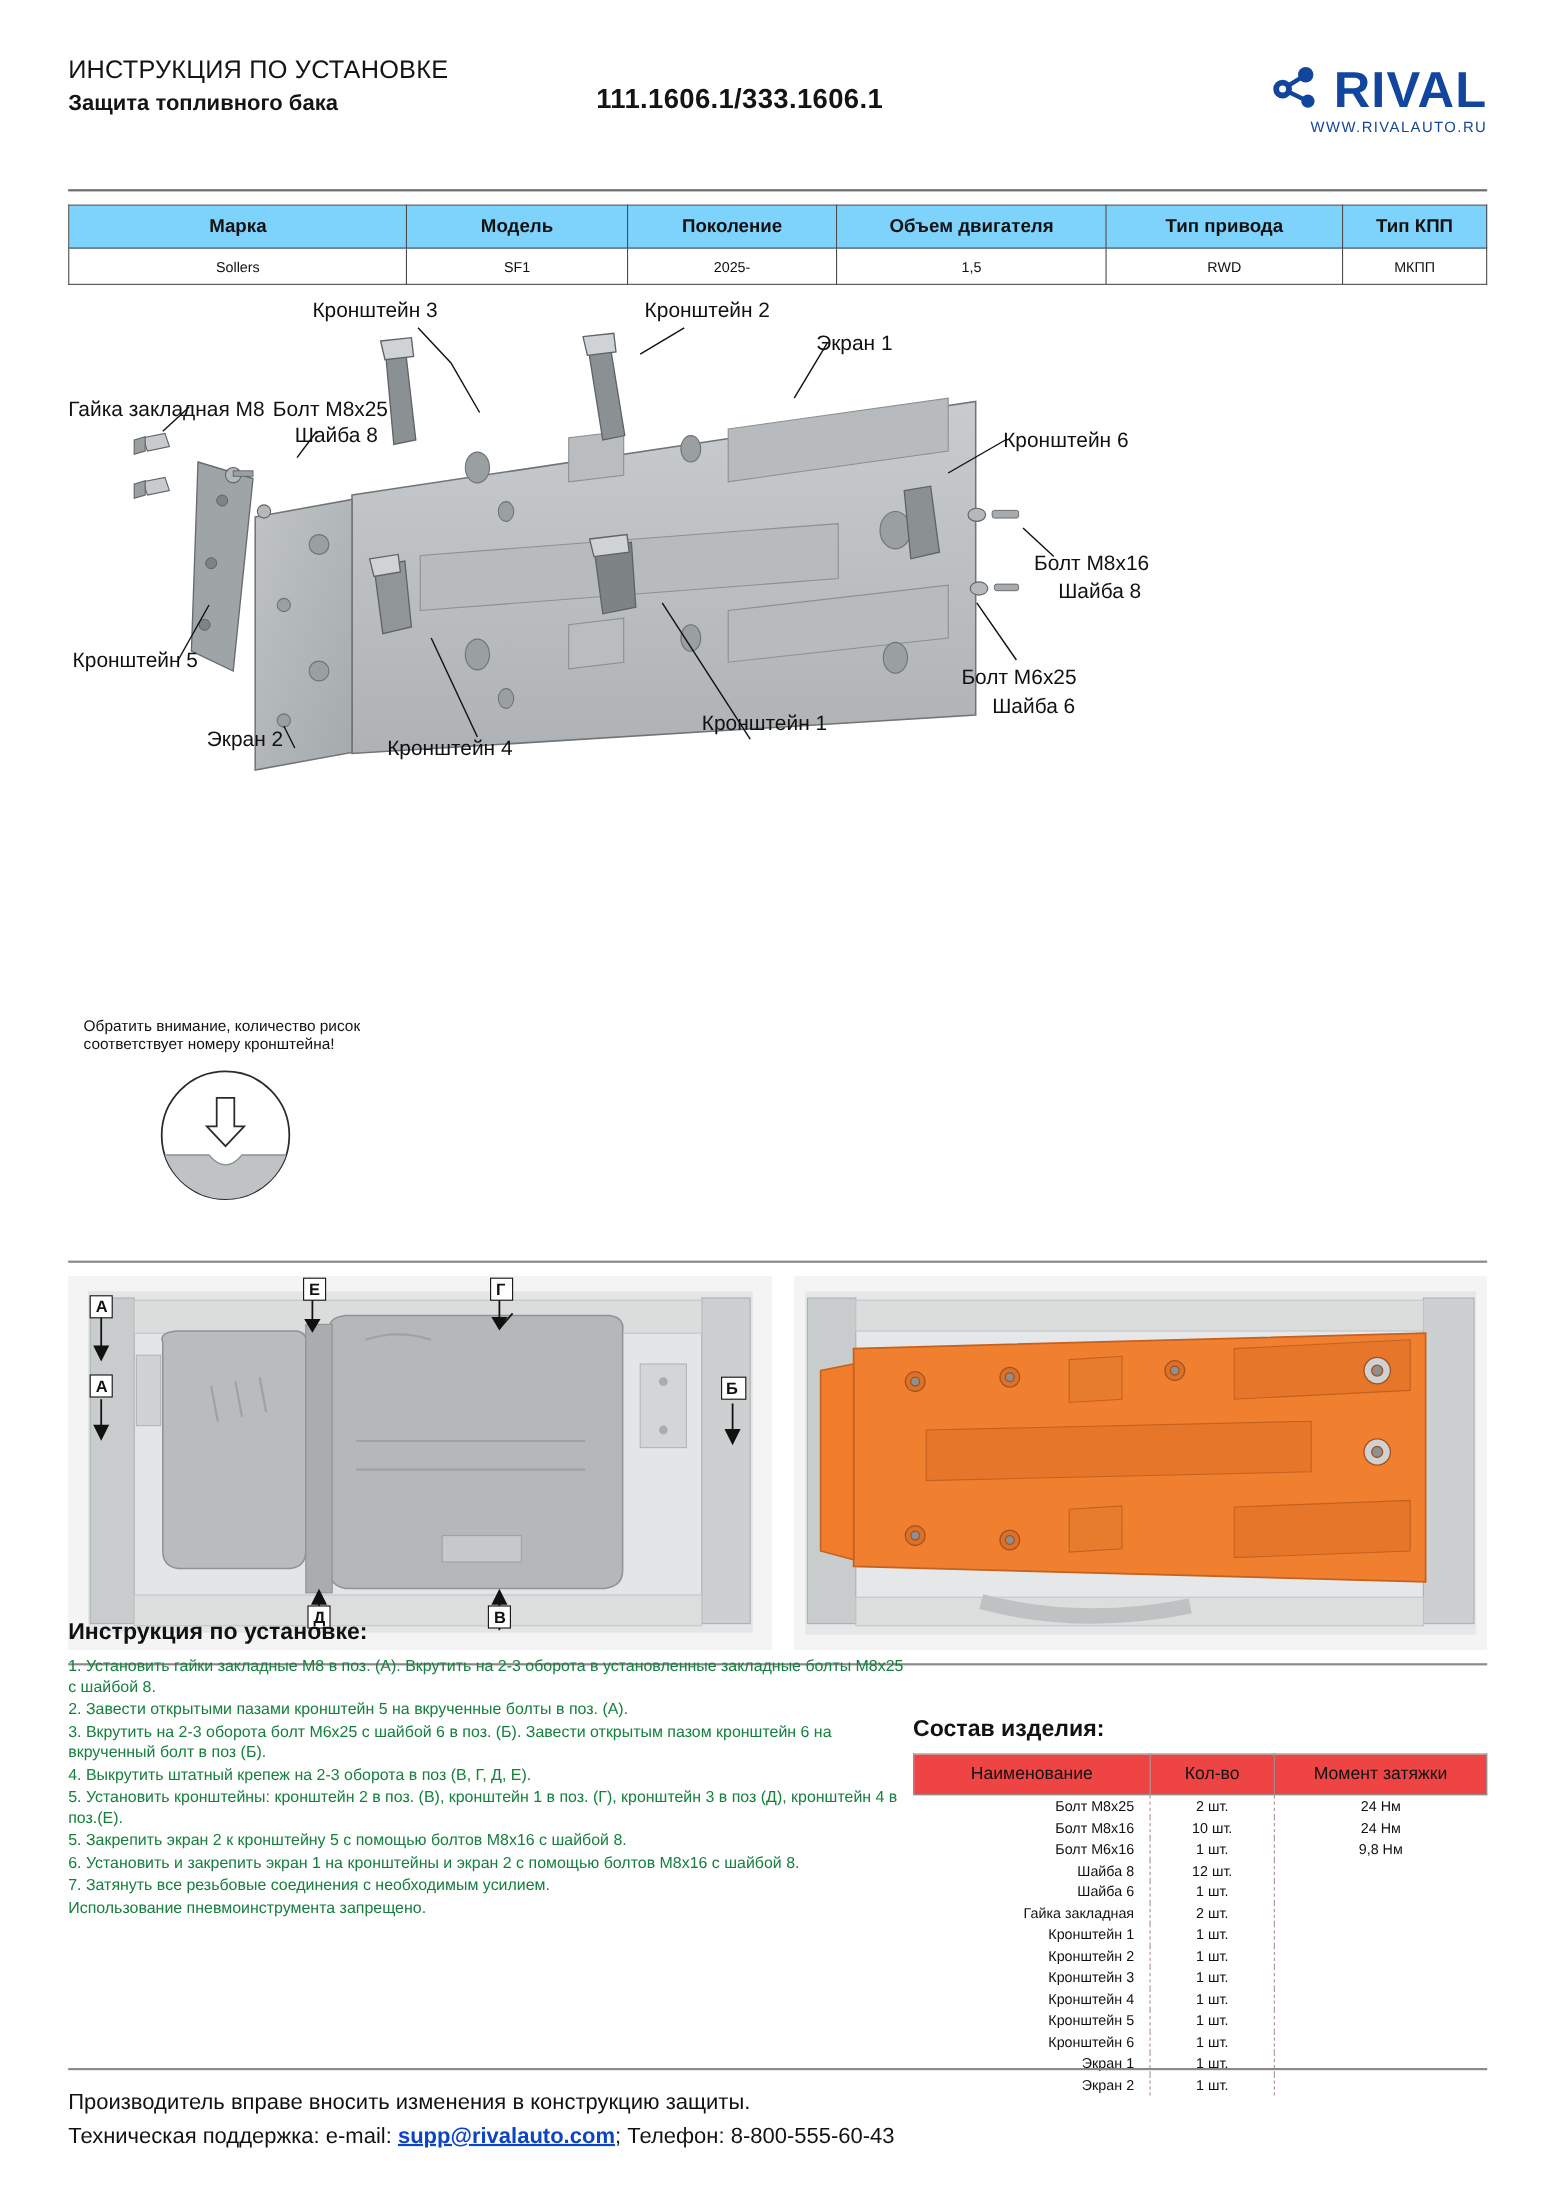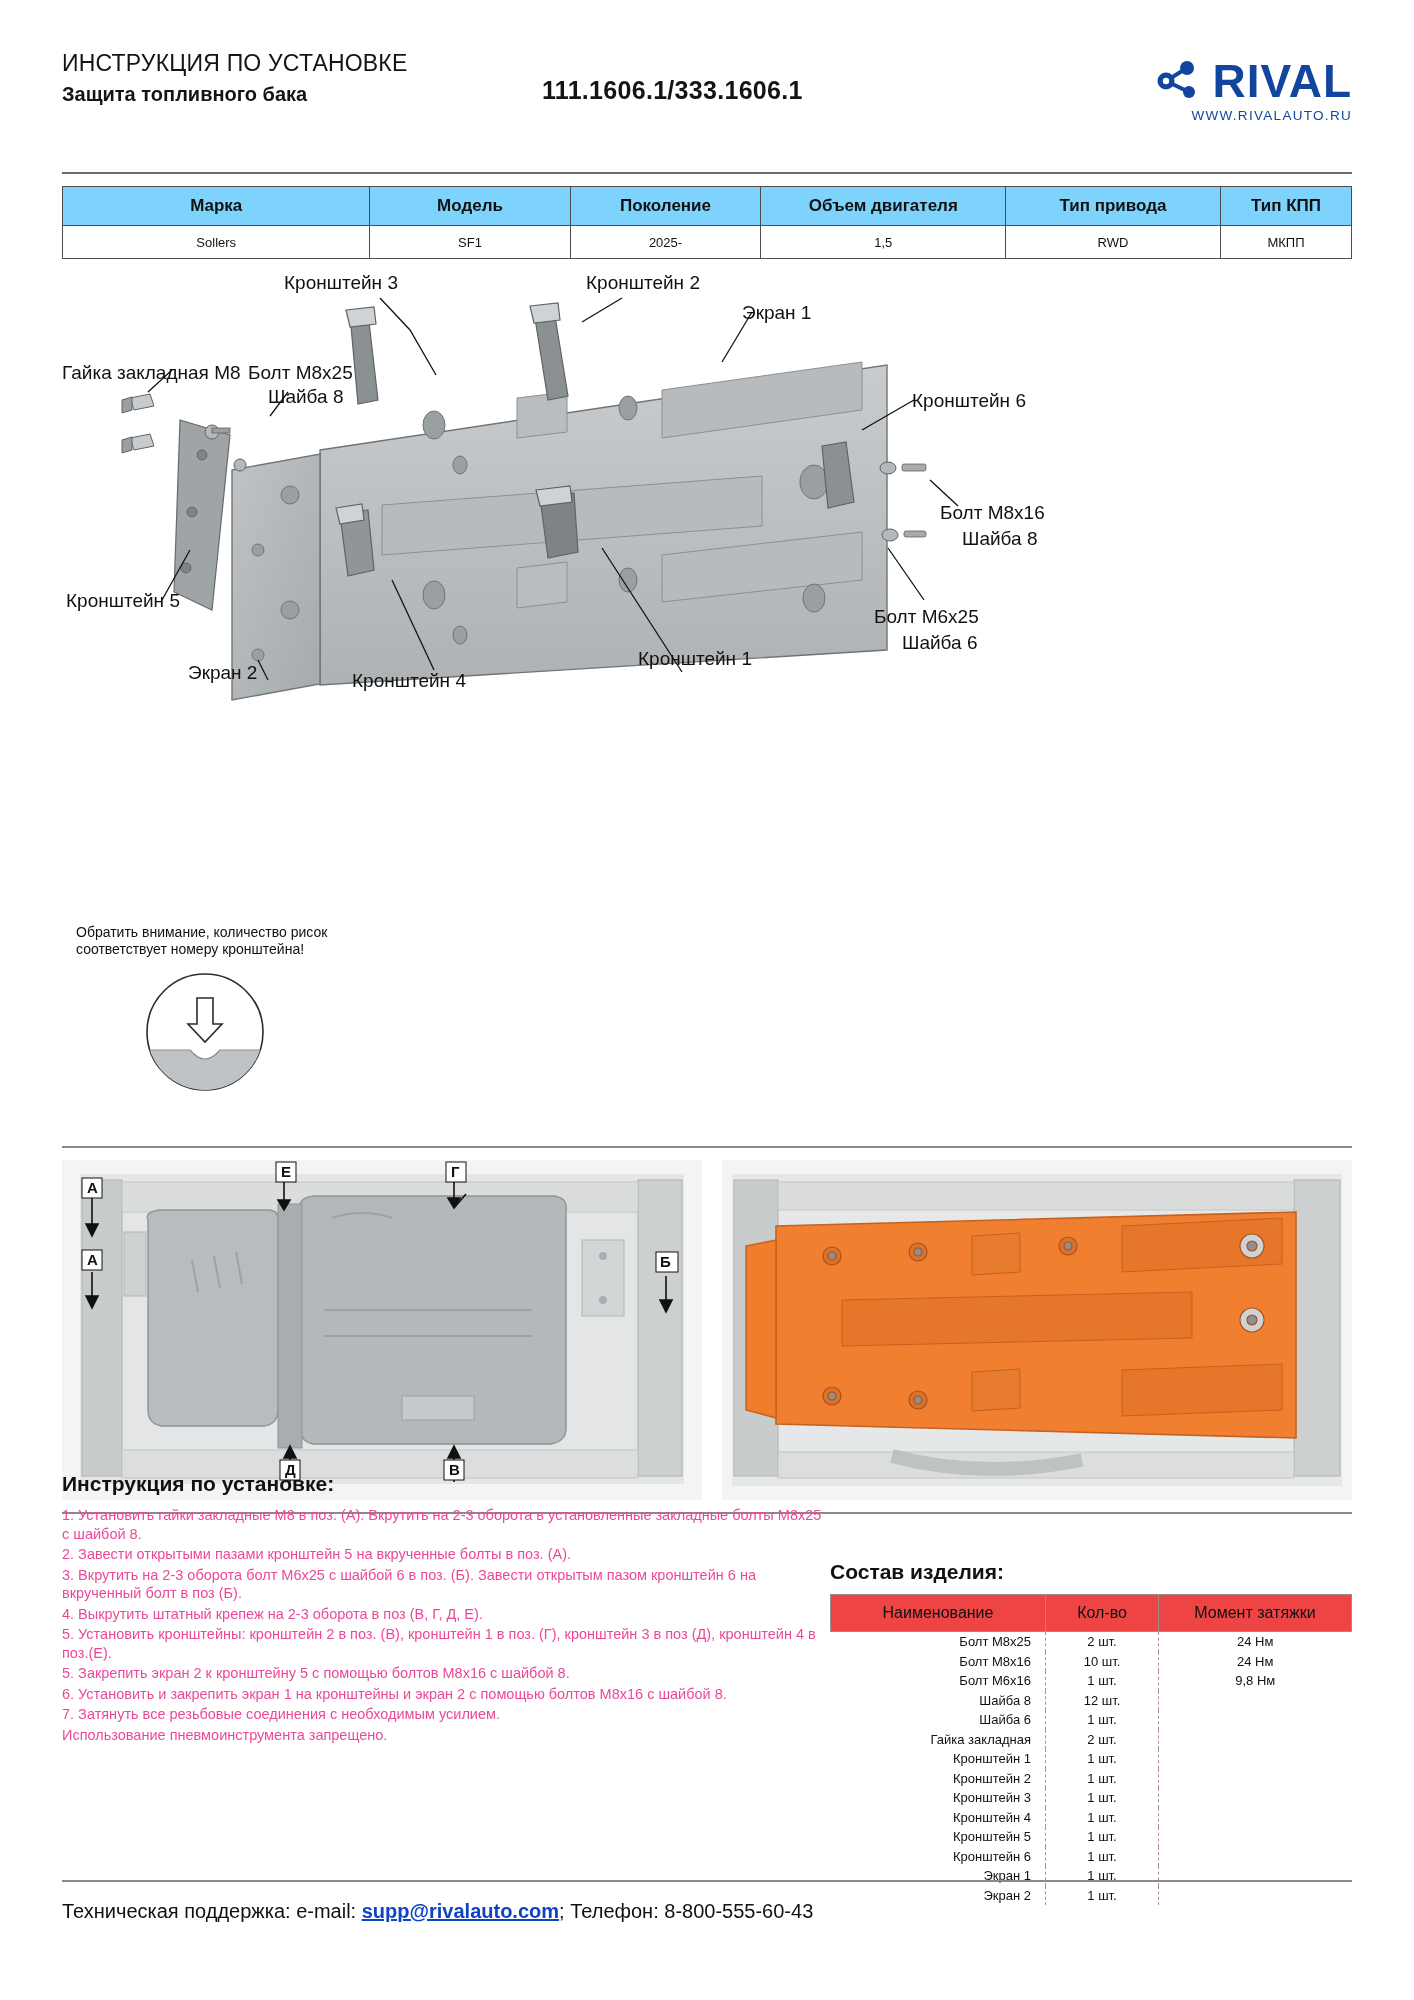--- a/index.html
+++ b/index.html
@@ -45,21 +45,21 @@
 
   
   .photos { position:absolute; left:62px; top:1160px; width:1290px; height:340px; }
   .photo { position:absolute; top:0; height:340px; overflow:hidden; background:#f2f2f2; }
   .photo.left { left:0; width:640px; }
   .photo.right { left:660px; width:630px; }
 
   
   .instr { position:absolute; left:62px; top:1472px; width:760px; }
   .instr h3 { font-size:21px; margin:0 0 10px 0; color:#111; }
-  .instr p { font-size:14.5px; line-height:18.5px; margin:0 0 2px 0; color:#ec4899; }
+  .instr p { font-size:14.5px; line-height:18.5px; margin:0 0 2px 0; color:#15803d; }
 
   .compos { position:absolute; left:830px; top:1560px; width:522px; }
   .compos h3 { font-size:21px; margin:0 0 10px 0; color:#111; }
   .ctable { width:522px; border-collapse:collapse; }
   .ctable th {
     background:#ef4444; border:1px solid #9a8f8f; font-size:16px; font-weight:normal;
     height:34px; color:#111;
   }
   .ctable td { font-size:13px; height:17.5px; color:#111; text-align:center; }
   .ctable td.name { text-align:right; padding-right:14px; border-right:1px dashed #b08f8f; }
@@ -486,19 +486,20 @@
             <td class="qty">1 шт.</td>
             <td class="tq"></td>
           </tr>
       </tbody>
     </table>
   </div>
 
   <div class="hr" style="left:62px; top:1880px; width:1290px; height:1.5px; background:#8a8a8a;"></div>
 
   <div class="footer">
+    <p>Производитель вправе вносить изменения в конструкцию защиты.</p>
     <p>
       <span>Техническая поддержка:  e-mail:</span>
       <a class="mail" href="#">supp@rivalauto.com</a><span>; Телефон</span><span class="phone">: 8-800-555-60-43</span>
     </p>
   </div>
 
 </div>
 
 </body></html>

